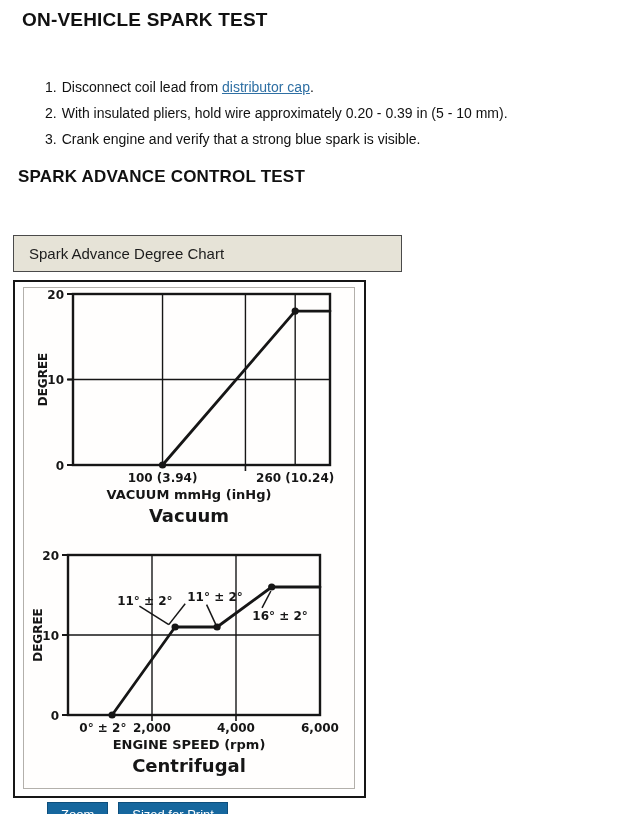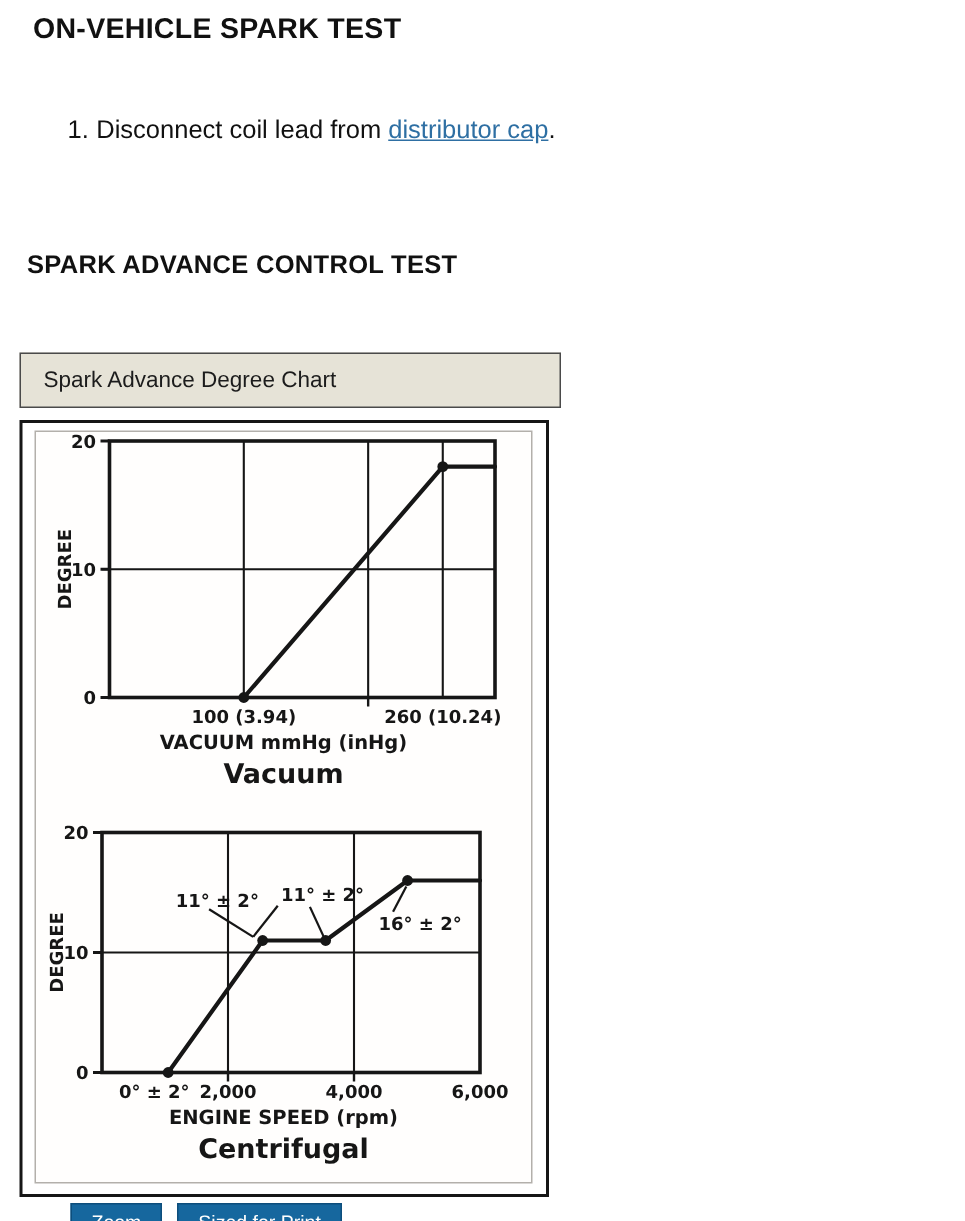--- a/index.html
+++ b/index.html
@@ -13,26 +13,26 @@
     --button-text:#ffffff;
   }
   html,body{margin:0;padding:0;}
   body{
     width:643px;height:814px;overflow:hidden;position:relative;
     background:#ffffff;color:#111;
     font-family:"Liberation Sans",sans-serif;
   }
   .h1{position:absolute;left:22px;top:9px;font-size:19px;font-weight:bold;letter-spacing:.2px;}
   .h2{position:absolute;left:18px;top:167px;font-size:17px;font-weight:bold;letter-spacing:.2px;}
-  .steps{position:absolute;left:45px;top:77px;font-size:17px;}
+  .steps{position:absolute;left:45px;top:77px;font-size:14px;}
   .step{line-height:20px;margin-bottom:6px;white-space:nowrap;}
   .step .num{display:inline-block;margin-right:5px;}
   .step a{color:var(--link);text-decoration:underline;cursor:pointer;}
   .panel-header{
-    position:absolute;left:13px;top:235px;width:361px;height:37px;box-sizing:border-box;
+    position:absolute;left:13px;top:235px;width:389px;height:37px;box-sizing:border-box;
     background:var(--panel-header-bg);border:1px solid var(--panel-header-border);
     font-size:15px;color:#1c1c1c;line-height:35px;padding-left:15px;
   }
   .chart-box{
     position:absolute;left:13px;top:280px;width:353px;height:518px;box-sizing:border-box;
     border:2px solid var(--chart-box-border);background:#fff;
   }
   .chart-img{
     position:absolute;left:8px;top:5px;width:332px;height:502px;box-sizing:border-box;
     border:1px solid var(--scan-border);background:#fffefd;
@@ -53,20 +53,26 @@
 </head>
 <body>
 
 <div>
 
   <div class="h1">ON-VEHICLE SPARK TEST</div>
 
   <div class="steps">
     <div class="step">
       <span class="num">1.</span><span>Disconnect coil lead from </span><a>distributor cap</a><span>.</span>
+    </div>
+    <div class="step">
+      <span class="num">2.</span><span>With insulated pliers, hold wire approximately 0.20 - 0.39 in (5 - 10 mm).</span>
+    </div>
+    <div class="step">
+      <span class="num">3.</span><span>Crank engine and verify that a strong blue spark is visible.</span>
     </div>
   </div>
 
   <div class="h2">SPARK ADVANCE CONTROL TEST</div>
 
   <div class="panel-header">
     <span>Spark Advance Degree Chart</span>
   </div>
 
   <div class="chart-box">

